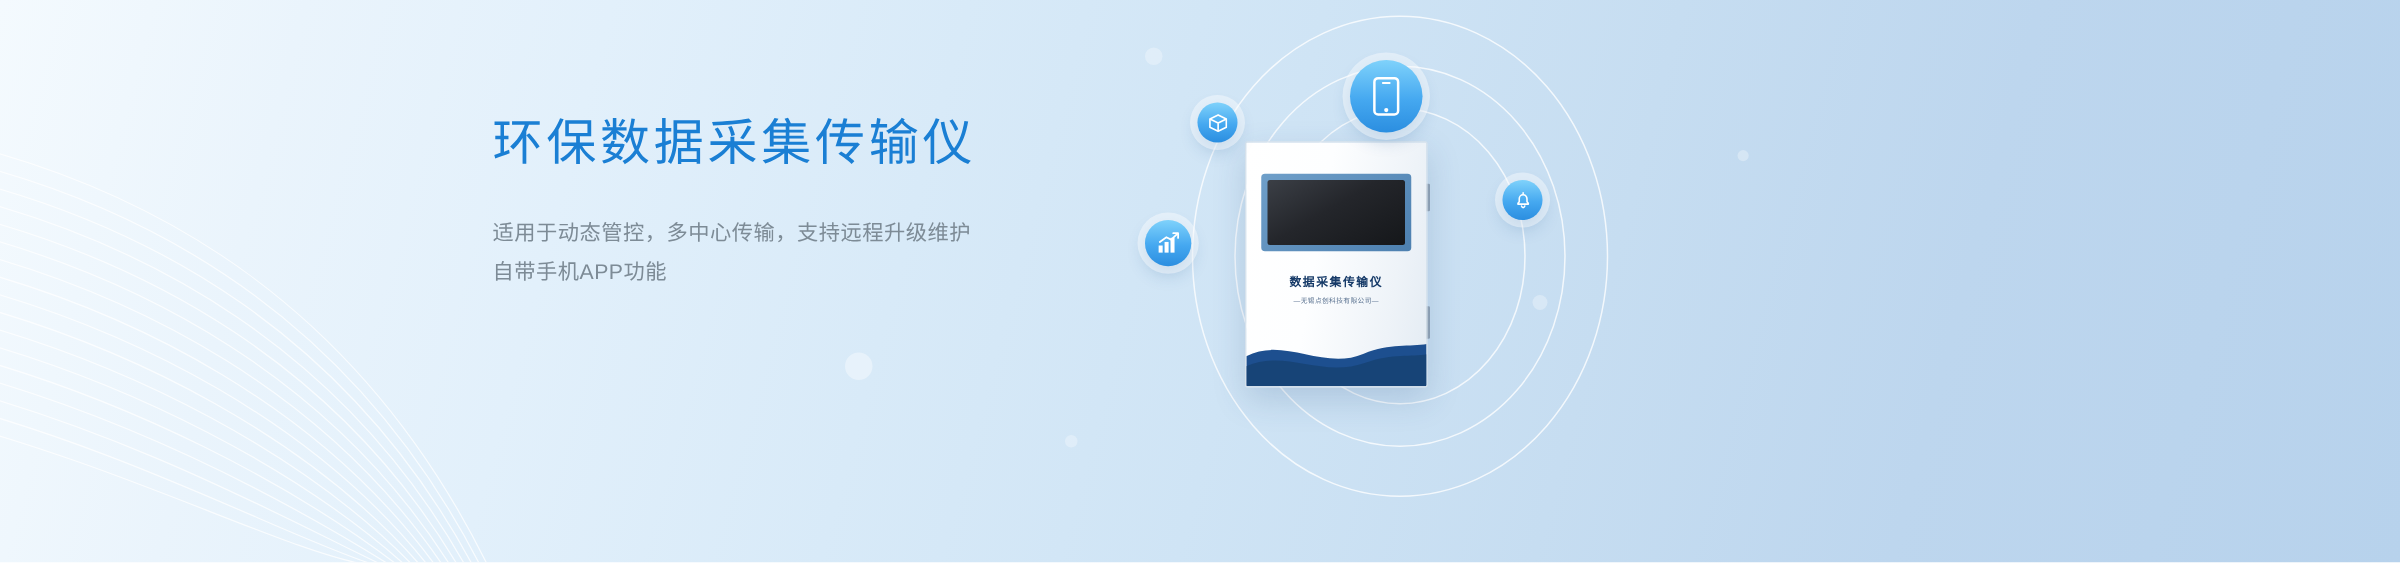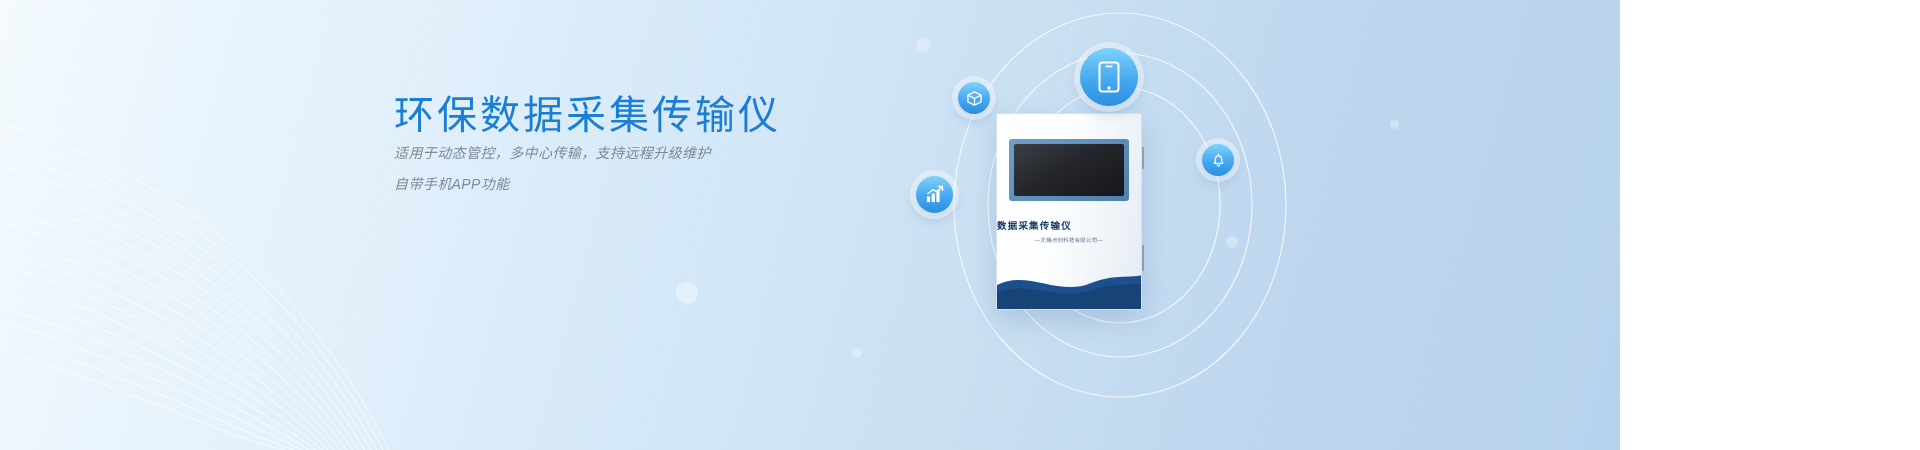--- a/index.html
+++ b/index.html
@@ -4,21 +4,21 @@
 <title>环保数据采集传输仪</title>
 <style>
   * { margin:0; padding:0; box-sizing:border-box; }
   html, body {
     width:1920px; height:450px;
     overflow:hidden;
     font-family:"Liberation Sans", "DejaVu Sans", sans-serif;
   }
   #banner {
     position:relative;
-    width:1620px; height:450px;
+    width:1920px; height:450px;
     background:linear-gradient(105deg,
         #f4fafe 0%,
         #eaf4fc 12%,
         #e2f0fb 24%,
         #d8eaf8 38%,
         #cfe4f5 52%,
         #c6ddf1 66%,
         #bdd6ee 80%,
         #b7d2ec 100%);
     overflow:hidden;
@@ -61,26 +61,26 @@
   }
   .headline {
     font-size:40px;
     line-height:1.15;
     letter-spacing:3px;
     color:#1a7fd4;
     font-weight:400;
     white-space:nowrap;
   }
   .sublines {
+    margin-top:33px;
     color:#7d8b96;
-    font-size:14px;
+    font-size:17px;
     line-height:31px;
     letter-spacing:.4px;
     white-space:nowrap;
-    font-style:italic;
   }
   .sublines div { font-weight:400; }
 
   
   .device {
     position:absolute;
     left:996px; top:113px;
     width:146px; height:197px;
   }
   .cabinet {
@@ -100,20 +100,21 @@
     padding:5px;
   }
   .screen-glass {
     width:100%; height:100%;
     background:linear-gradient(150deg,#3b3f46 0%,#24262b 45%,#15171a 100%);
     border-radius:2px;
   }
   .dev-title {
     position:absolute;
     left:0; right:0; top:104px;
+    text-align:center;
     font-size:9.5px;
     font-weight:700;
     letter-spacing:1.2px;
     color:#163a68;
     font-family:"Liberation Serif","DejaVu Serif",serif;
   }
   .dev-sub {
     position:absolute;
     left:0; right:0; top:122px;
     text-align:center;

